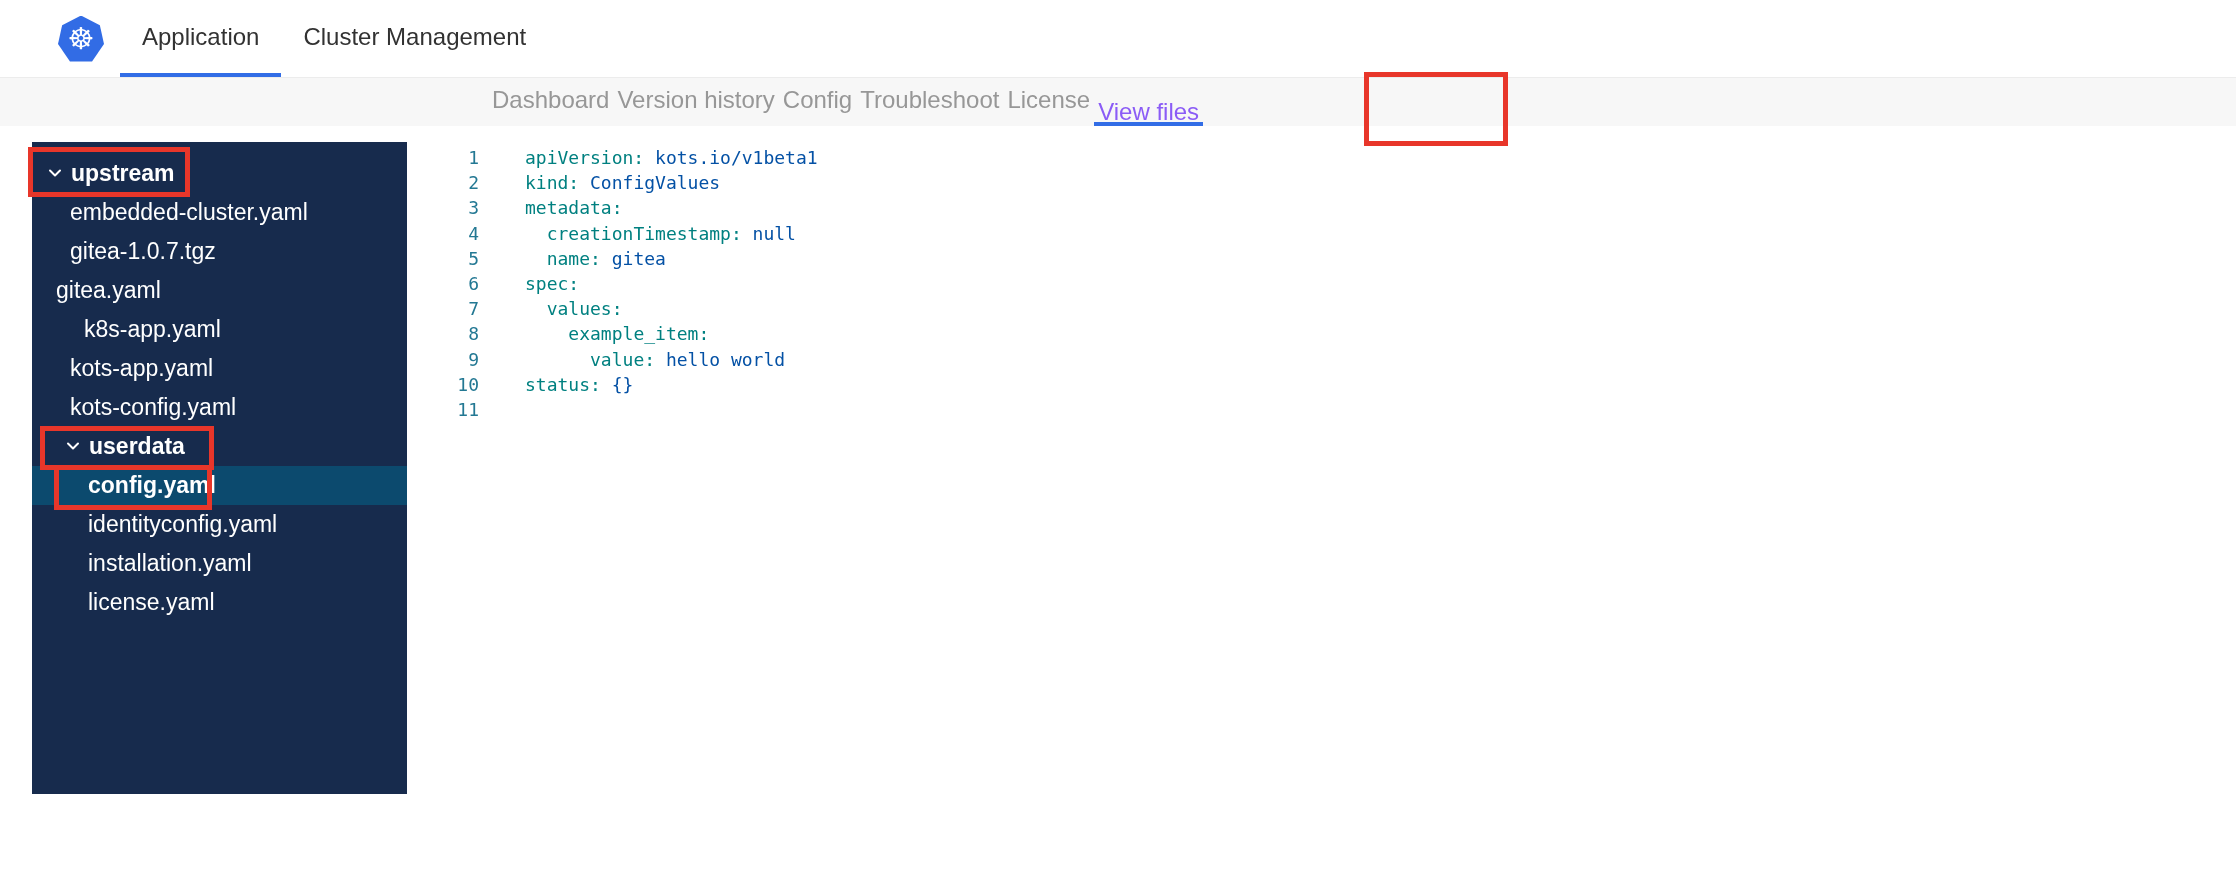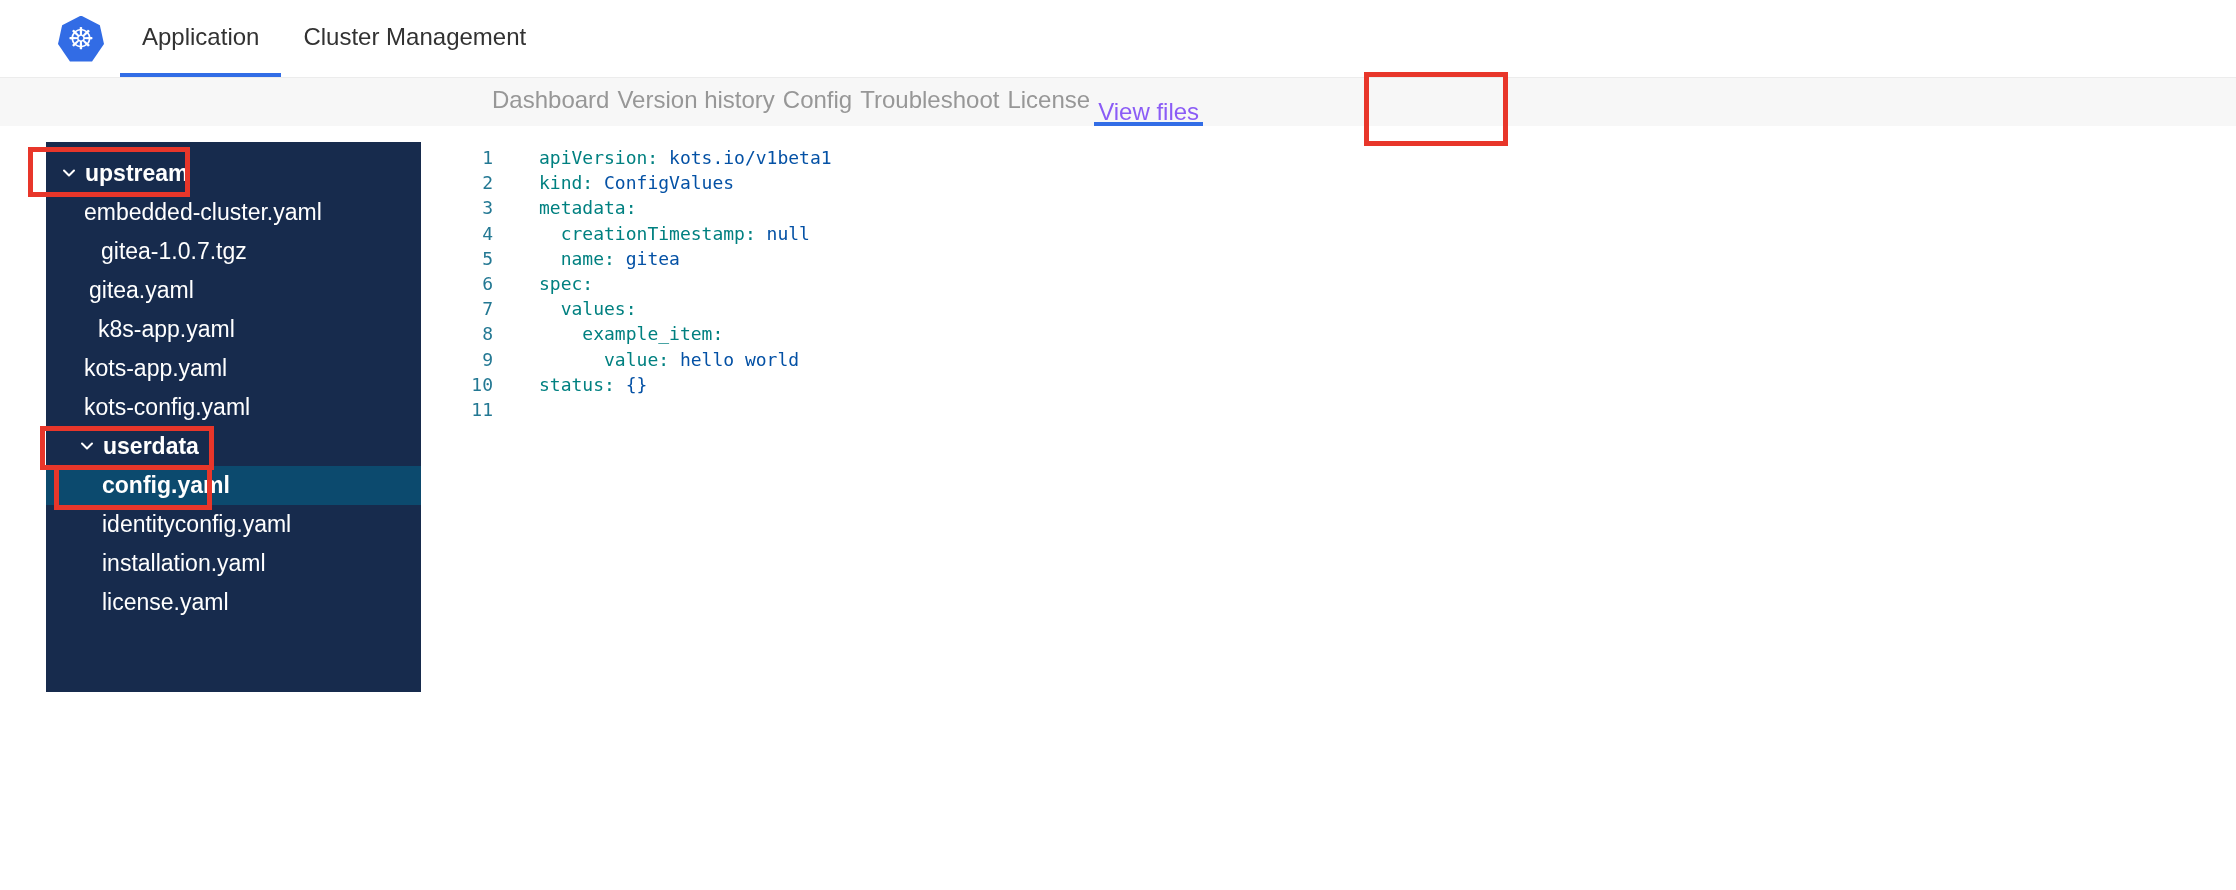--- a/index.html
+++ b/index.html
@@ -23,21 +23,21 @@
 
   
   .subnav { height:48px; background:#f7f7f7; display:flex; align-items:stretch;
     padding-left:488px; }
   .nav-item { display:flex; align-items:center; font-size:24px; color:#979797;
     border-bottom:4px solid transparent; padding:0 4px; cursor:pointer; white-space:nowrap; }
   .nav-item.active { color:#8b5cf6; border-bottom-color:#326de6;margin-top:24px; }
 
   
   .content { display:flex; height:764px; }
-  .sidebar { margin-left:46px; margin-top:16px; width:375px; height:550px;
+  .sidebar { margin-left:32px; margin-top:16px; width:375px; height:652px;
     background:#172b4d; padding-top:12px; overflow:hidden; }
   .tree-row { height:39px; display:flex; align-items:center; color:#ffffff;
     font-size:23px; cursor:pointer; white-space:nowrap; }
   .tree-row.folder { font-weight:700; }
   .tree-row.file { font-weight:400; }
   .tree-row.selected { background:#0c4a6e; font-weight:600; }
   .chev { margin-right:9px; flex-shrink:0; }
 
   .editor { flex:1; padding-top:19px; font-family:"DejaVu Sans Mono", monospace;
     font-size:18px; background:#ffffff; }
@@ -84,24 +84,24 @@
   <div class="sidebar">
       <div class="tree-row folder" style="padding-left: 16px;">
         <svg class="chev" width="14" height="9" viewBox="0 0 14 9">
           <path d="M2 1.5l5 5 5-5" fill="none" stroke="#ffffff" stroke-width="2" stroke-linecap="round" stroke-linejoin="round"></path>
         </svg>
         <span class="tree-label">upstream</span>
       </div>
       <div class="tree-row file" style="padding-left: 38px;">
         <span class="tree-label">embedded-cluster.yaml</span>
       </div>
-      <div class="tree-row file" style="padding-left: 55px;">
+      <div class="tree-row file" style="padding-left: 38px;">
         <span class="tree-label">gitea-1.0.7.tgz</span>
       </div>
-      <div class="tree-row file" style="padding-left: 43px;">
+      <div class="tree-row file" style="padding-left: 24px;">
         <span class="tree-label">gitea.yaml</span>
       </div>
       <div class="tree-row file" style="padding-left: 52px;">
         <span class="tree-label">k8s-app.yaml</span>
       </div>
       <div class="tree-row file" style="padding-left: 38px; text-align: right;">
         <span class="tree-label">kots-app.yaml</span>
       </div>
       <div class="tree-row file" style="padding-left: 38px;">
         <span class="tree-label">kots-config.yaml</span>

